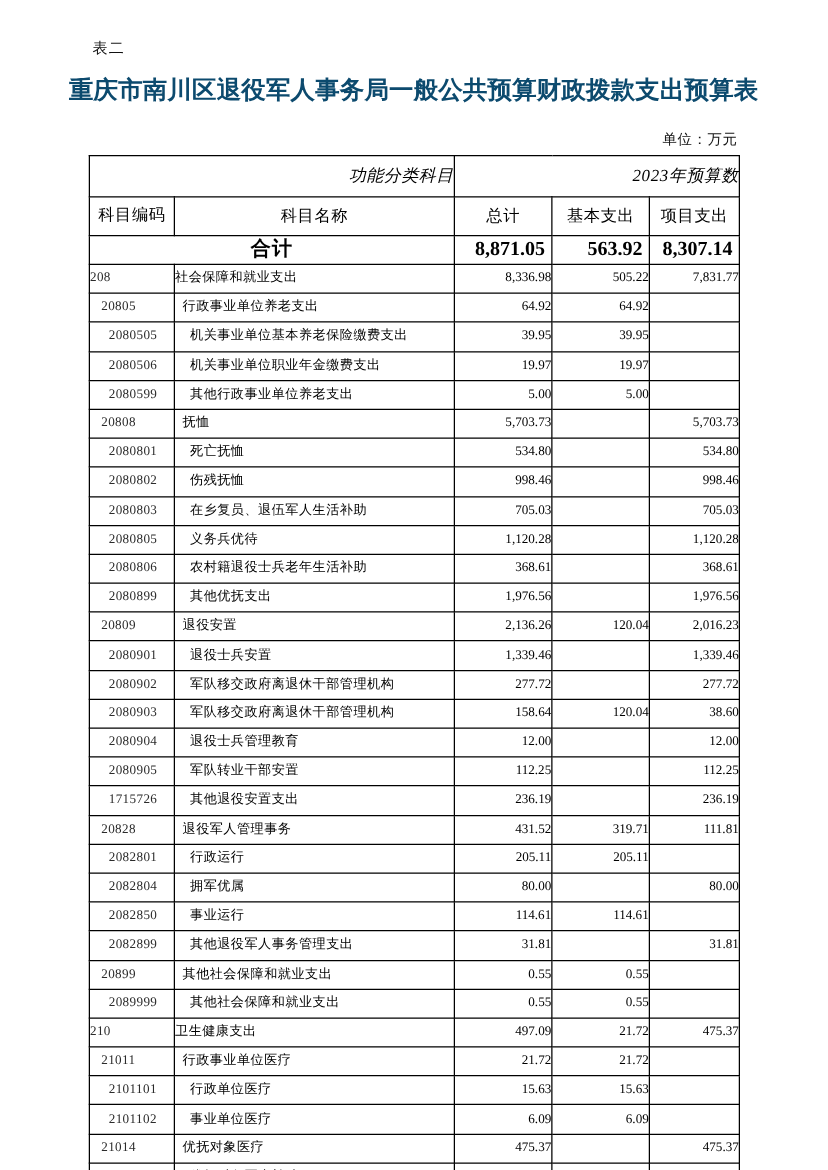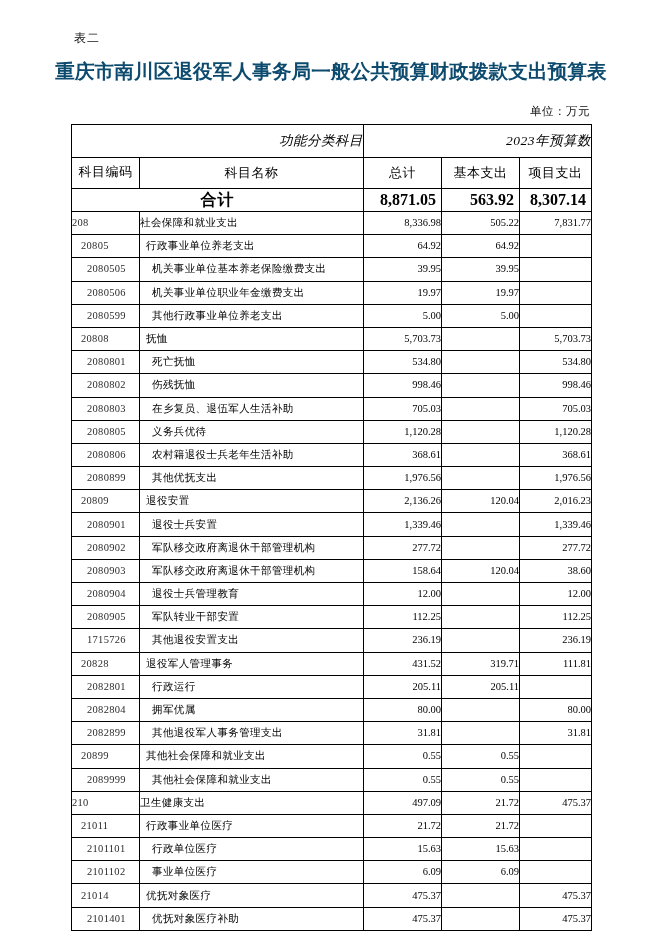--- a/index.html
+++ b/index.html
@@ -324,20 +324,27 @@
             <td class="num"></td>
           </tr>
           <tr class="data-row">
             <td class="code lvl3">2082804</td>
             <td class="name lvl3">拥军优属</td>
             <td class="num">80.00</td>
             <td class="num"></td>
             <td class="num">80.00</td>
           </tr>
           <tr class="data-row">
+            <td class="code lvl3">2082850</td>
+            <td class="name lvl3">事业运行</td>
+            <td class="num">114.61</td>
+            <td class="num">114.61</td>
+            <td class="num"></td>
+          </tr>
+          <tr class="data-row">
             <td class="code lvl3">2082899</td>
             <td class="name lvl3">其他退役军人事务管理支出</td>
             <td class="num">31.81</td>
             <td class="num"></td>
             <td class="num">31.81</td>
           </tr>
           <tr class="data-row">
             <td class="code lvl2">20899</td>
             <td class="name lvl2">其他社会保障和就业支出</td>
             <td class="num">0.55</td>

